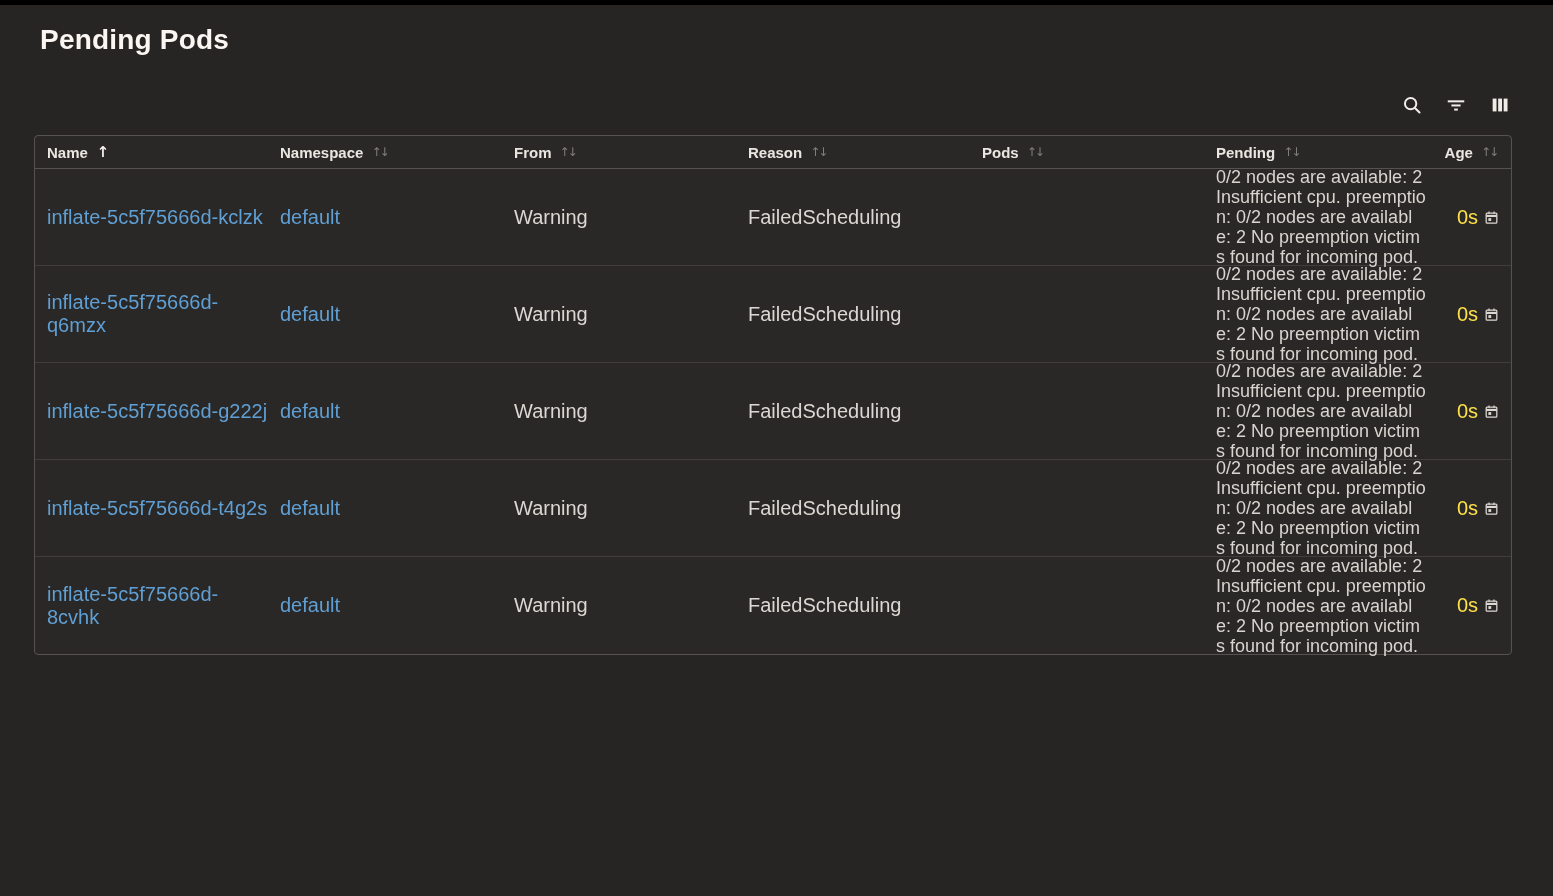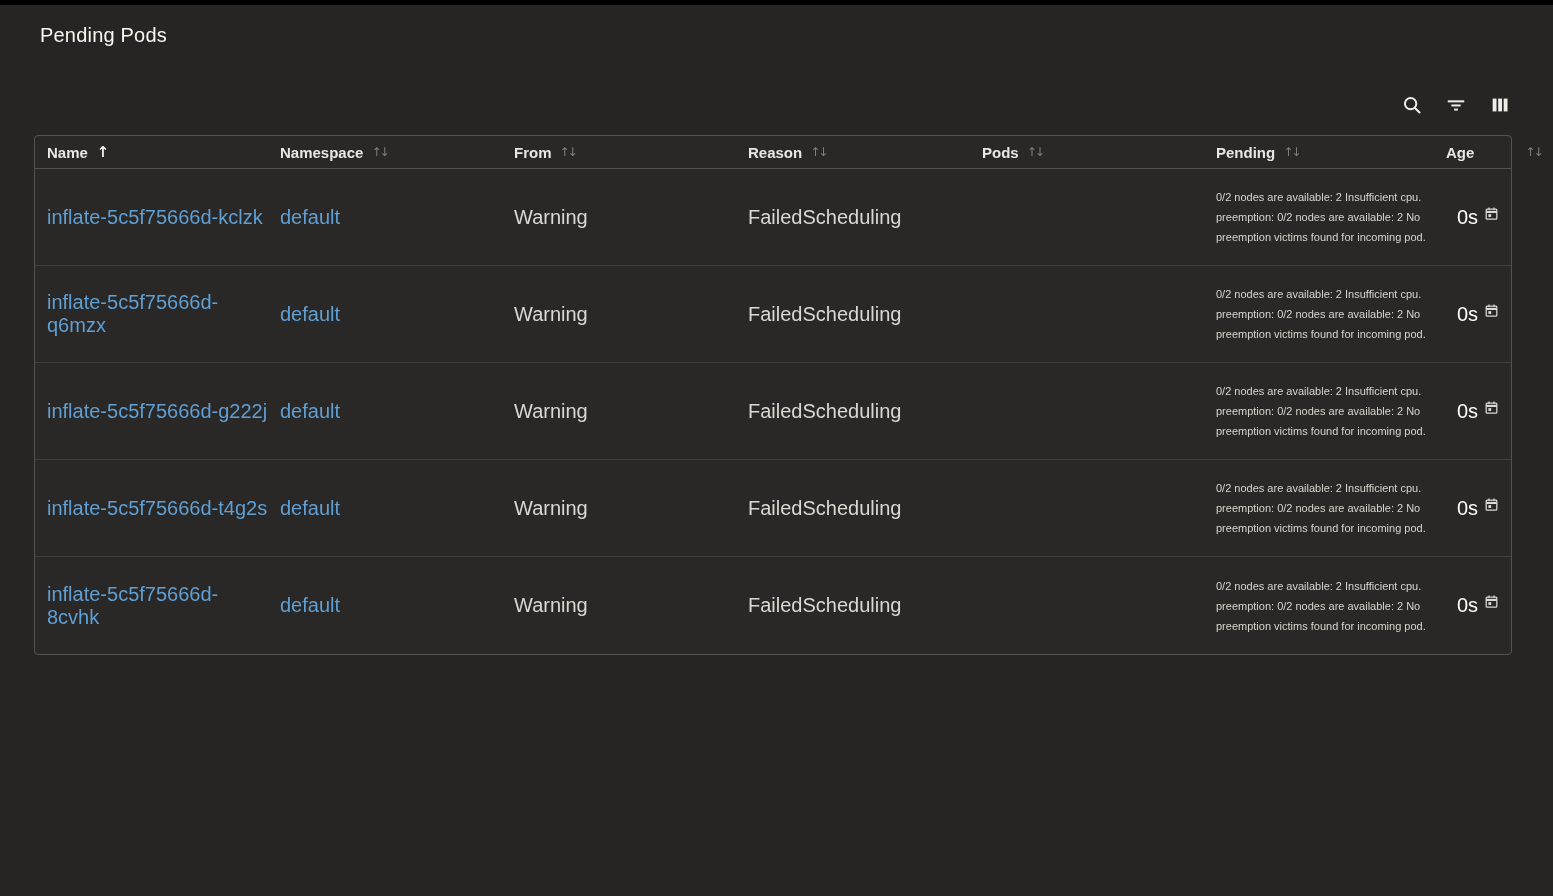--- a/index.html
+++ b/index.html
@@ -10,21 +10,21 @@
     overflow: hidden;
     position: relative;
   }
   .topbar {
     position: absolute; top: 0; left: 0;
     width: 100%; height: 5px;
     background: #000000;
   }
   .page-title {
     position: absolute; top: 24px; left: 40px;
-    font-size: 20px; font-weight: 400;
+    font-size: 28px; font-weight: 700;
     color: #fbf6f1; letter-spacing: 0.2px;
   }
   .toolbar {
     position: absolute; top: 90px; right: 38px;
     display: flex; gap: 14px; align-items: center;
   }
   .icon-btn {
     width: 30px; height: 30px;
     display: flex; align-items: center; justify-content: center;
     cursor: pointer; background: transparent; border: none;
@@ -48,21 +48,21 @@
     border-bottom: 1px solid #56524d;
   }
   .th {
     display: flex; align-items: center;
     padding-left: 12px;
     font-size: 15px; font-weight: 700;
     color: #eae6e1;
     cursor: pointer;
     white-space: nowrap;
   }
-  .th.age-col { padding-right: 14px; gap: 43px; }
+  .th.age-col { justify-content: flex-end; padding-right: 14px; }
   .sort-active {
     margin-left: 9px;
     font-family: "DejaVu Sans", sans-serif;
     font-size: 15px; font-weight: 700; color: #f2eee9;
   }
   .sort-pair {
     margin-left: 8px;
     font-family: "DejaVu Sans", sans-serif;
     font-size: 12px; color: #827e79;
     letter-spacing: -2px; font-weight: 400;
@@ -74,29 +74,29 @@
   .trow:last-child { border-bottom: none; }
   .td {
     padding-left: 12px;
     font-size: 20px; color: #dbd7d2;
     overflow: hidden;
   }
   .td a {
     color: #5f9fd4; text-decoration: none; cursor: pointer;
   }
   .td.message-cell {
-    font-size: 11px; line-height: 20px;
+    font-size: 18px; line-height: 20px;
     color: #d8d4cf;
     word-break: break-all;
     padding-right: 8px;
   }
   .td.age-cell {
-    display: flex; align-items: flex-start; justify-content: flex-end;
+    display: flex; align-items: center; justify-content: flex-end;
     gap: 6px; padding-right: 12px;
-    color: #ffffff;
+    color: #fde047;
   }
   .cal-icon svg { display: block; }
 </style>
 </head>
 <body>
 
 <div class="topbar"></div>
 
 <h1 class="page-title">Pending Pods</h1>
 

